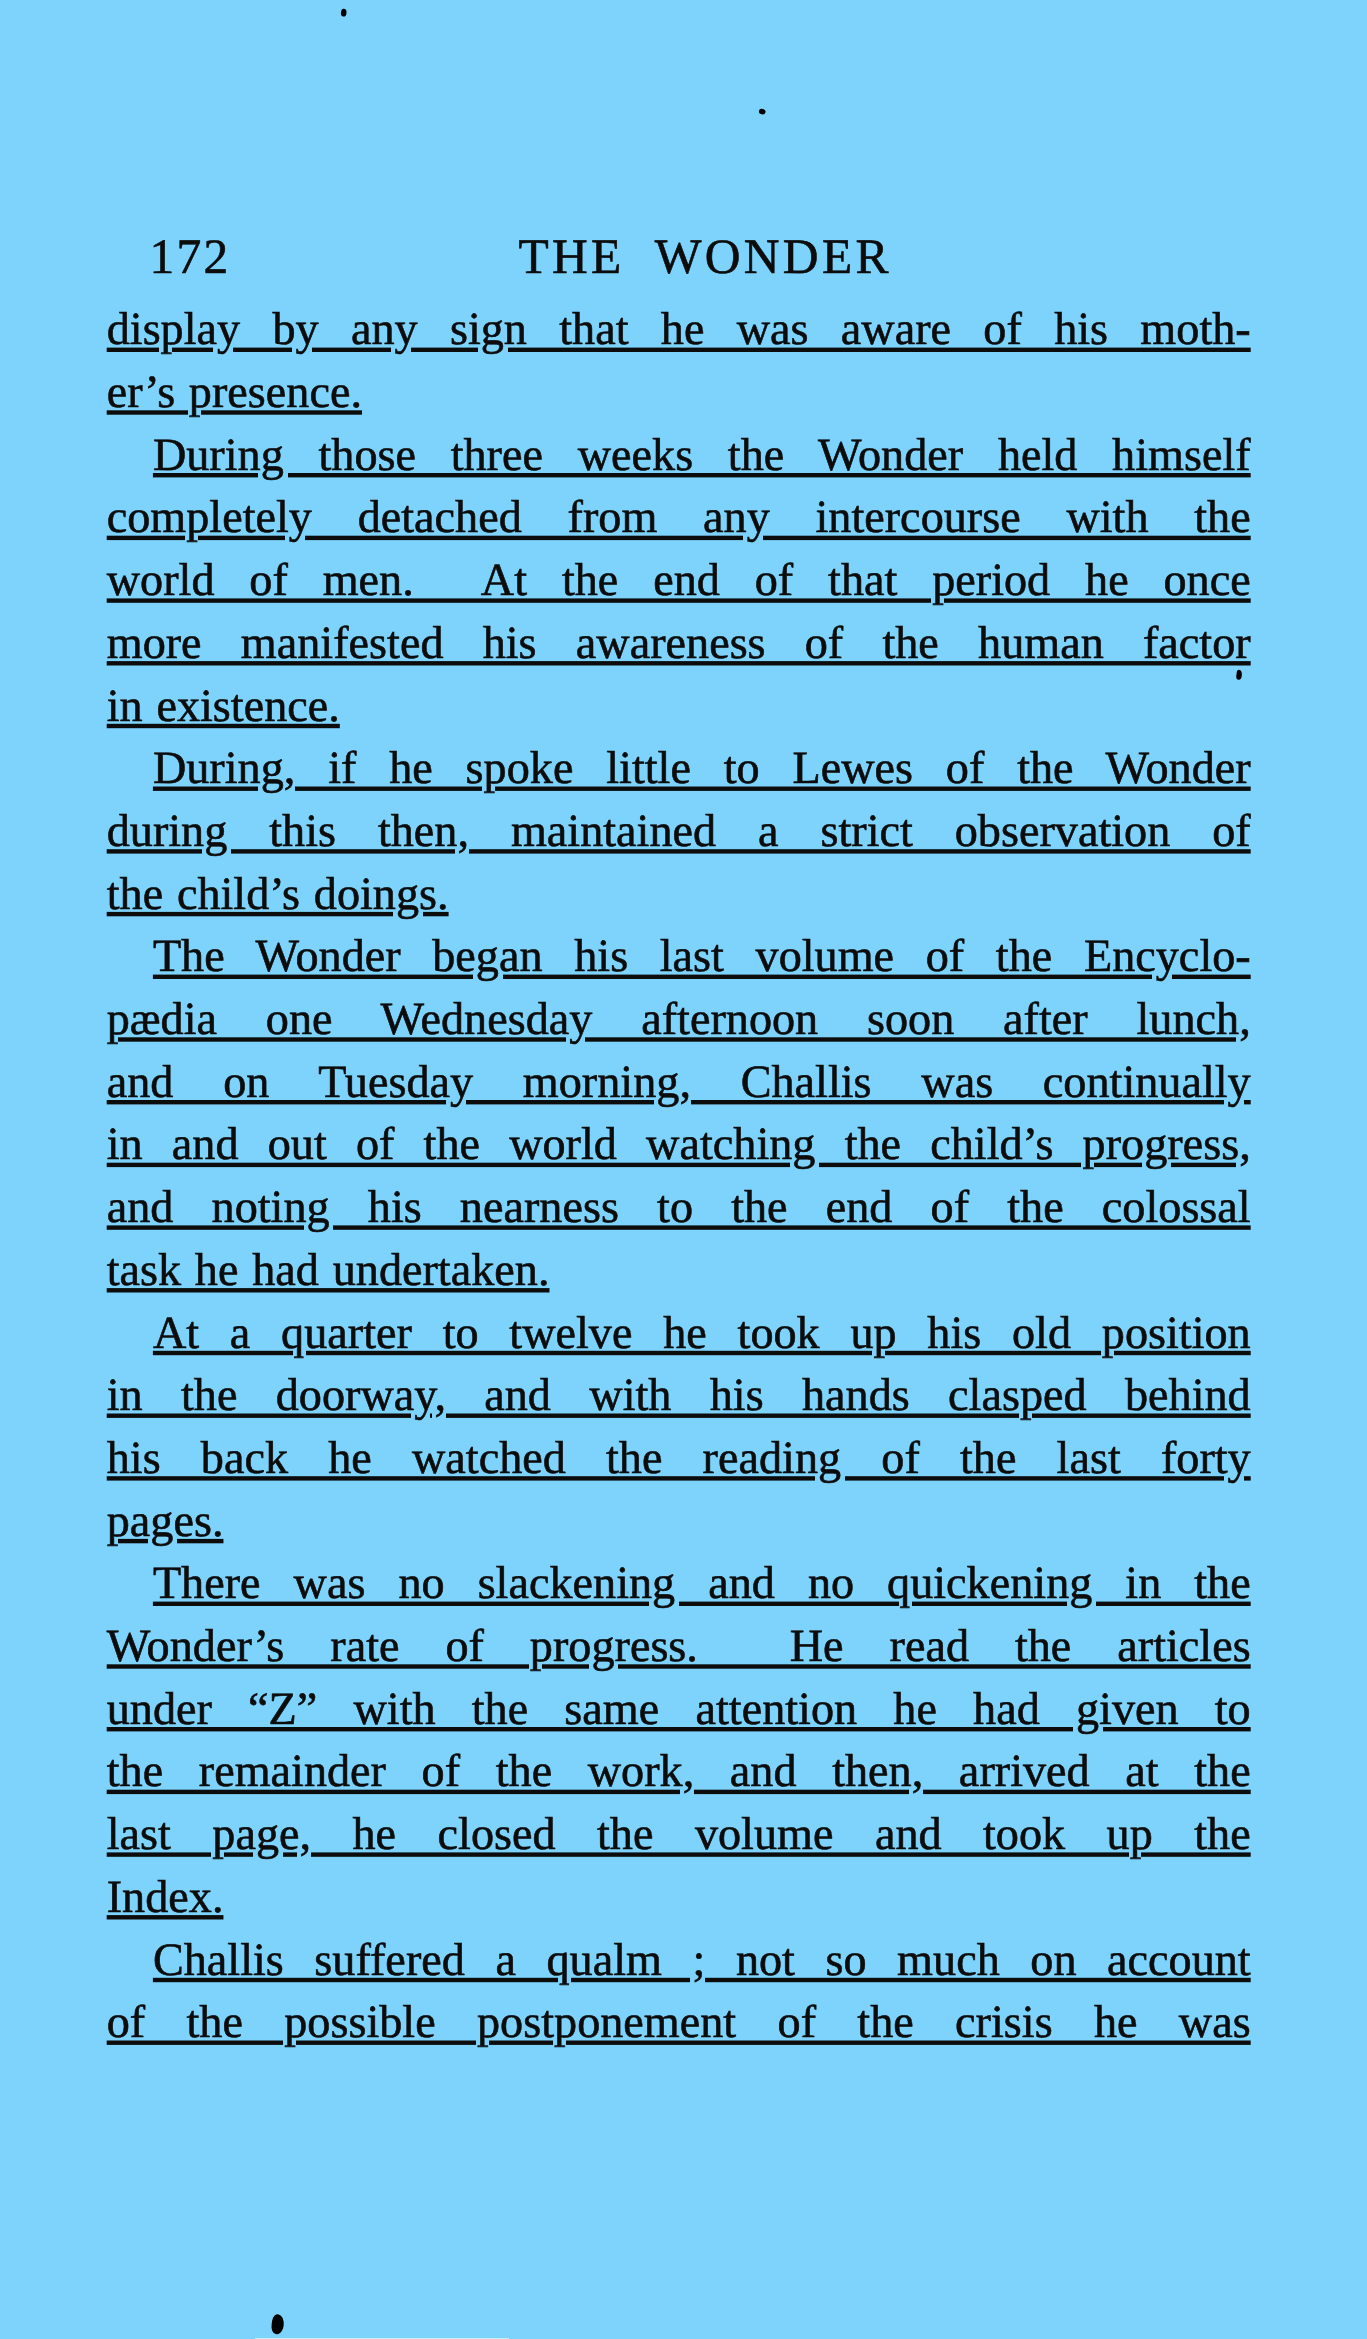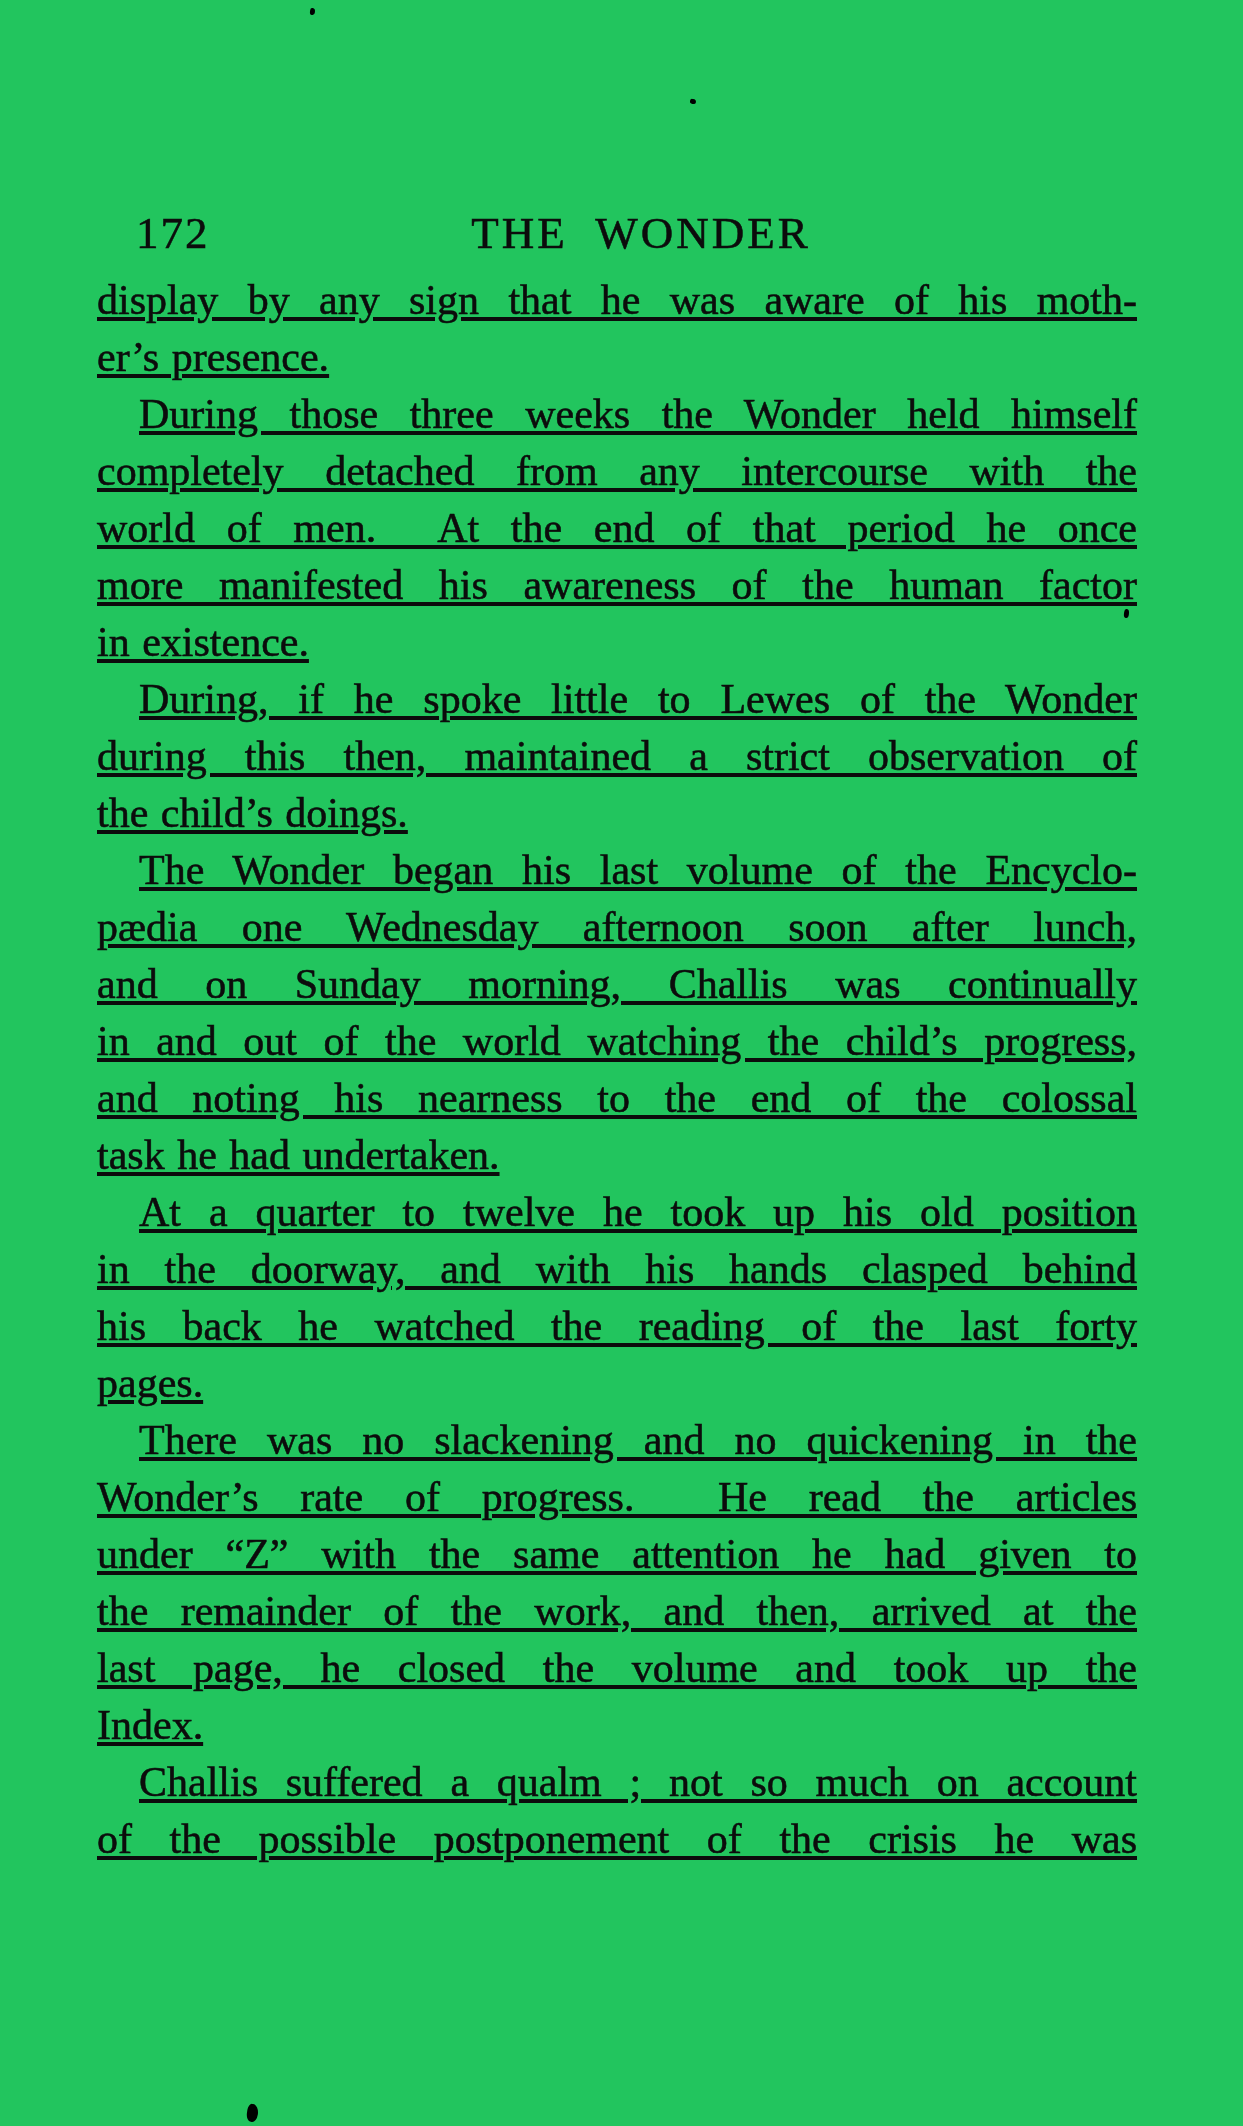--- a/index.html
+++ b/index.html
@@ -4,21 +4,21 @@
 <style>
   html, body {
     margin: 0;
     padding: 0;
     background: #ffffff;
   }
   .page {
     position: relative;
     width: 1243px;
     height: 2126px;
-    background: #22c55e;
+    background: #7dd3fc;
     overflow: hidden;
     font-family: "Liberation Serif", "DejaVu Serif", serif;
     color: #0c0c0c;
     -webkit-text-stroke: 0.55px currentColor;
   }
   .header {
     position: absolute;
     top: 204px;
     left: 0;
     width: 100%;
@@ -86,21 +86,21 @@
         <div class="line endline">in existence.</div>
       </div>
       <div class="para">
         <div class="line indent">During, if he spoke little to Lewes of the Wonder</div>
         <div class="line">during this then, maintained a strict observation of</div>
         <div class="line endline">the child’s doings.</div>
       </div>
       <div class="para">
         <div class="line indent">The Wonder began his last volume of the Encyclo-</div>
         <div class="line">pædia one Wednesday afternoon soon after lunch,</div>
-        <div class="line">and on Sunday morning, Challis was continually</div>
+        <div class="line">and on Tuesday morning, Challis was continually</div>
         <div class="line">in and out of the world watching the child’s progress,</div>
         <div class="line">and noting his nearness to the end of the colossal</div>
         <div class="line endline">task he had undertaken.</div>
       </div>
       <div class="para">
         <div class="line indent">At a quarter to twelve he took up his old position</div>
         <div class="line">in the doorway, and with his hands clasped behind</div>
         <div class="line">his back he watched the reading of the last forty</div>
         <div class="line endline">pages.</div>
       </div>

